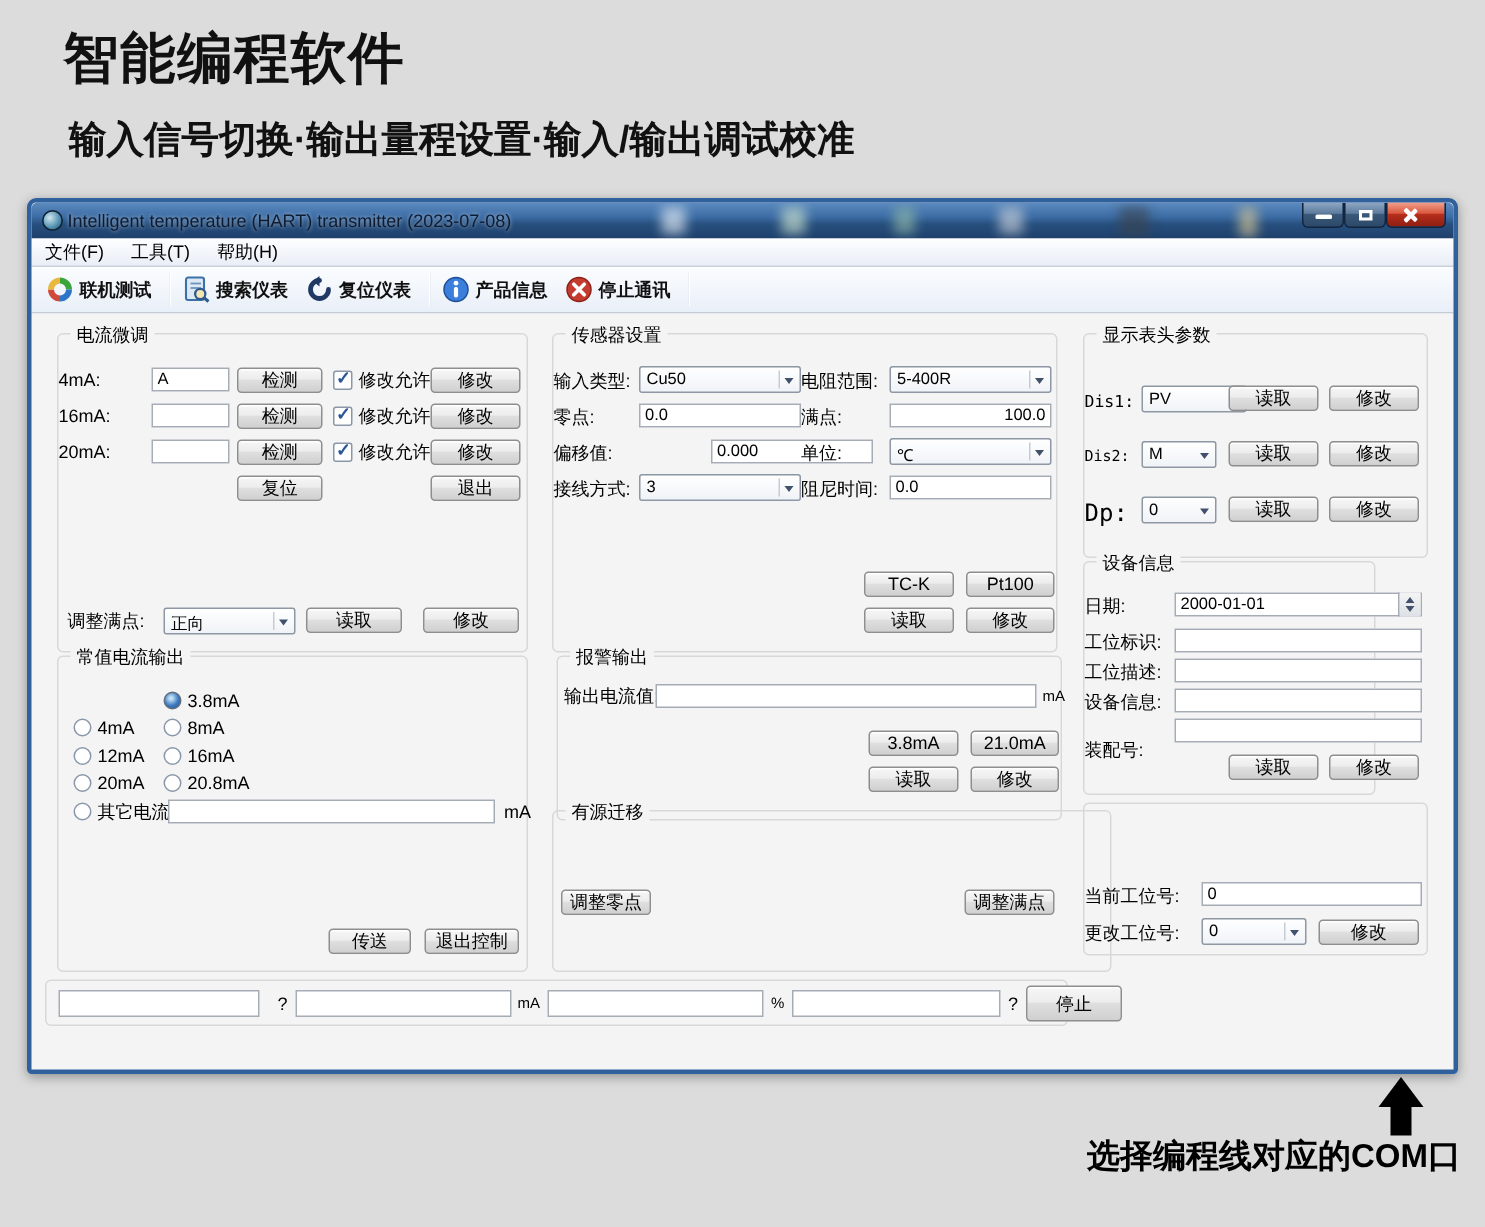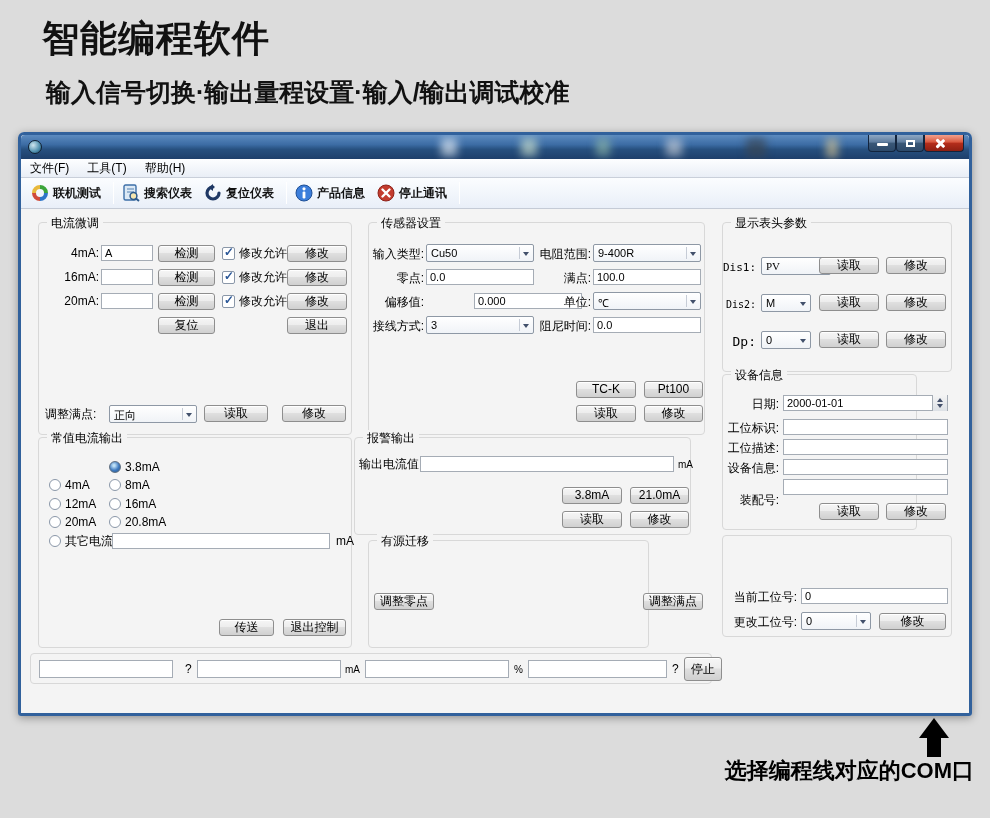--- a/index.html
+++ b/index.html
@@ -44,21 +44,21 @@
                background:linear-gradient(to bottom,#F8F8F8,#ECECEC); border-top:1px solid #CFCFCF; border-radius:0 0 2px 2px; }
   .status-txt { position:absolute; left:18px; top:5px; font-family:"DejaVu Sans Mono",monospace; font-size:11px; color:#222; }
   .combo-sm { position:absolute; right:10px; top:3px; width:54px; height:16px; background:#fff; border:1px solid #8E98A5; border-radius:2px;
               font-family:"DejaVu Sans Mono",monospace; font-size:10px; line-height:14px; padding-left:4px; }
 
   
   .grp { position:absolute; border:1px solid #D8D8D8; border-radius:4px; background:transparent; }
   .grp-title { position:absolute; top:-8px; left:8px; background:#F4F4F4; padding:0 4px; font-size:12px; color:#000; white-space:nowrap; }
 
   .lbl { position:absolute; font-size:12px; color:#000; line-height:17px; white-space:nowrap; }
-  .r { text-align:right; }
+  .r { }
 
   .btn { position:absolute; height:17px; border:1px solid #8E8E8E; border-radius:3px; font-size:12px; color:#000; text-align:center; line-height:15px;
          background:linear-gradient(to bottom,#F6F6F6 0%,#EDEDED 45%,#DFDFDF 50%,#D0D0D0 100%); box-shadow:inset 0 1px 0 #fff; }
 
   .inp { position:absolute; height:16px; background:#fff; border:1px solid #A5ACB5; font-size:11px; font-family:"Liberation Sans",sans-serif; padding:0 3px; color:#000; }
 
   .sel { position:absolute; height:18px; background:linear-gradient(to bottom,#FFFFFF,#F0F3F7); border:1px solid #8E98A5; border-radius:2px; font-size:11px; }
   .sel-txt { position:absolute; left:4px; top:2px; color:#000; white-space:nowrap; }
   .sel-arr { position:absolute; right:4px; top:7px; width:0; height:0; border-left:3.5px solid transparent; border-right:3.5px solid transparent; border-top:4px solid #41506b; }
   .sel-div { position:absolute; right:13px; top:2px; bottom:2px; width:1px; background:#c6ccd6; }
@@ -90,20 +90,21 @@
 <div class="win">
 
   <div class="titlebar">
     <div class="blob" style="left:420px;width:16px;height:18px;background:#e8f0f8;"></div>
     <div class="blob" style="left:500px;width:16px;height:18px;background:#cfe4cf;"></div>
     <div class="blob" style="left:575px;width:14px;height:18px;background:#8fb8a8;"></div>
     <div class="blob" style="left:645px;width:16px;height:18px;background:#c9cfd8;"></div>
     <div class="blob" style="left:725px;width:20px;height:20px;background:#3a4450;"></div>
     <div class="blob" style="left:805px;width:12px;height:20px;background:#d8c694;"></div>
     <div class="win-ico"></div>
+    <div class="win-title">Intelligent temperature (HART) transmitter (2023-07-08)</div>
   </div>
   <div class="winbtns">
     <div class="wbtn">
         <div class="glyph-min"></div>
       </div>
     <div class="wbtn">
         <div class="glyph-max"></div>
       </div>
     <div class="wbtn close">
         <div class="glyph-x1"></div>
@@ -243,29 +244,29 @@
     <div class="grp-title">传感器设置</div>
 
     <div class="lbl r" style="left:0;top:23px;width:55px;">输入类型:</div>
     <div class="sel" style="left:57px;top:21px;width:108px;">
       <span class="sel-txt">Cu50</span>
       <span class="sel-div"></span>
       <span class="sel-arr"></span>
     </div>
     <div class="lbl r" style="left:165px;top:23px;width:57px;">电阻范围:</div>
     <div class="sel" style="left:224px;top:21px;width:108px;">
-      <span class="sel-txt">9-400R</span>
+      <span class="sel-txt">5-400R</span>
       <span class="sel-div"></span>
       <span class="sel-arr"></span>
     </div>
 
     <div class="lbl r" style="left:0;top:47px;width:55px;">零点:</div>
     <input class="inp" style="left: 57px; top: 46px; width: 108px;" value="0.0">
     <div class="lbl r" style="left:165px;top:47px;width:57px;">满点:</div>
-    <input class="inp" style="left: 224px; top: 46px; width: 108px;" value="100.0">
+    <input class="inp" style="left: 224px; top: 46px; width: 108px; text-align: right;" value="100.0">
 
     <div class="lbl r" style="left:0;top:71px;width:55px;">偏移值:</div>
     <input class="inp" style="left: 57px; top: 70px; width: 108px; margin-left: 48px;" value="0.000">
     <div class="lbl r" style="left:165px;top:71px;width:57px;">单位:</div>
     <div class="sel" style="left:224px;top:69px;width:108px;">
       <span class="sel-txt">℃</span>
       <span class="sel-div"></span>
       <span class="sel-arr"></span>
     </div>
 
@@ -277,57 +278,57 @@
     </div>
     <div class="lbl r" style="left:165px;top:95px;width:57px;">阻尼时间:</div>
     <input class="inp" style="left: 224px; top: 94px; width: 108px;" value="0.0">
 
     <div class="btn" style="left:207px;top:158px;width:60px;">TC-K</div>
     <div class="btn" style="left:275px;top:158px;width:59px;">Pt100</div>
     <div class="btn" style="left:207px;top:182px;width:60px;">读取</div>
     <div class="btn" style="left:275px;top:182px;width:59px;">修改</div>
   </div>
 
-  <div class="grp" style="left:336px;top:305px;width:337px;height:98px;">
+  <div class="grp" style="left:353px;top:305px;width:337px;height:110px;">
     <div class="grp-title">报警输出</div>
     <div class="lbl" style="left:4px;top:18px;">输出电流值:</div>
     <input class="inp" style="left: 65px; top: 18px; width: 254px;" value="">
     <div class="lbl" style="left:323px;top:18px;font-size:10px;">mA</div>
     <div class="btn" style="left:207px;top:49px;width:60px;">3.8mA</div>
     <div class="btn" style="left:275px;top:49px;width:59px;">21.0mA</div>
     <div class="btn" style="left:207px;top:73px;width:60px;">读取</div>
     <div class="btn" style="left:275px;top:73px;width:59px;">修改</div>
   </div>
 
-  <div class="grp" style="left:350px;top:408px;width:281px;height:108px;">
+  <div class="grp" style="left:350px;top:408px;width:373px;height:108px;">
     <div class="grp-title">有源迁移</div>
     <div class="btn" style="left:5px;top:52px;width:60px;">调整零点</div>
     <div class="btn" style="left:274px;top:52px;width:60px;">调整满点</div>
   </div>
 
   <div class="grp" style="left:704px;top:90px;width:230px;height:150px;">
     <div class="grp-title">显示表头参数</div>
 
     <div class="lbl r" style="left:0;top:36px;width:33px;font-family:'DejaVu Sans Mono',monospace;font-size:11px;">Dis1:</div>
-    <div class="sel" style="left:38px;top:34px;width:70px;font-family:Liberation Serif, serif;">
+    <div class="sel" style="left:38px;top:34px;width:70px;">
       <span class="sel-txt">PV</span>
       <span class="sel-arr"></span>
     </div>
     <div class="btn" style="left:96px;top:34px;width:60px;">读取</div>
     <div class="btn" style="left:163px;top:34px;width:60px;">修改</div>
 
     <div class="lbl r" style="left:0;top:73px;width:33px;font-family:'DejaVu Sans Mono',monospace;font-size:10px;">Dis2:</div>
     <div class="sel" style="left:38px;top:71px;width:50px;">
       <span class="sel-txt">M</span>
       <span class="sel-arr"></span>
     </div>
     <div class="btn" style="left:96px;top:71px;width:60px;">读取</div>
     <div class="btn" style="left:163px;top:71px;width:60px;">修改</div>
 
-    <div class="lbl r" style="left:0;top:110px;width:33px;font-family:'DejaVu Sans Mono',monospace;font-size:13px;">Dp:</div>
+    <div class="lbl r" style="left:0;top:110px;width:33px;font-family:'DejaVu Sans Mono',monospace;font-size:16px;">Dp:</div>
     <div class="sel" style="left:38px;top:108px;width:50px;">
       <span class="sel-txt">0</span>
       <span class="sel-arr"></span>
     </div>
     <div class="btn" style="left:96px;top:108px;width:60px;">读取</div>
     <div class="btn" style="left:163px;top:108px;width:60px;">修改</div>
   </div>
 
   <div class="grp" style="left:704px;top:242px;width:195px;height:156px;">
     <div class="grp-title">设备信息</div>
@@ -370,21 +371,21 @@
 
   <div class="grp" style="left:12px;top:521px;width:682px;height:31px;">
     <input class="inp" style="left: 8px; top: 6px; width: 134px; height: 18px;">
     <div class="lbl" style="left:154px;top:7px;">?</div>
     <input class="inp" style="left: 166px; top: 6px; width: 144px; height: 18px;">
     <div class="lbl" style="left:314px;top:7px;font-size:10px;">mA</div>
     <input class="inp" style="left: 334px; top: 6px; width: 144px; height: 18px;">
     <div class="lbl" style="left:483px;top:7px;font-size:10px;">%</div>
     <input class="inp" style="left: 497px; top: 6px; width: 139px; height: 18px;">
     <div class="lbl" style="left:641px;top:7px;">?</div>
-    <div class="btn" style="left:653px;top:3px;width:38px;height:24px;line-height:22px;">停止</div>
+    <div class="btn" style="left:653px;top:3px;width:64px;height:24px;line-height:22px;">停止</div>
   </div>
 
 
   <div class="frame"></div>
 </div>
 
 <div class="ann-arrow-head"></div>
 <div class="ann-arrow-shaft"></div>
 <div class="ann-text">选择编程线对应的COM口</div>
 

